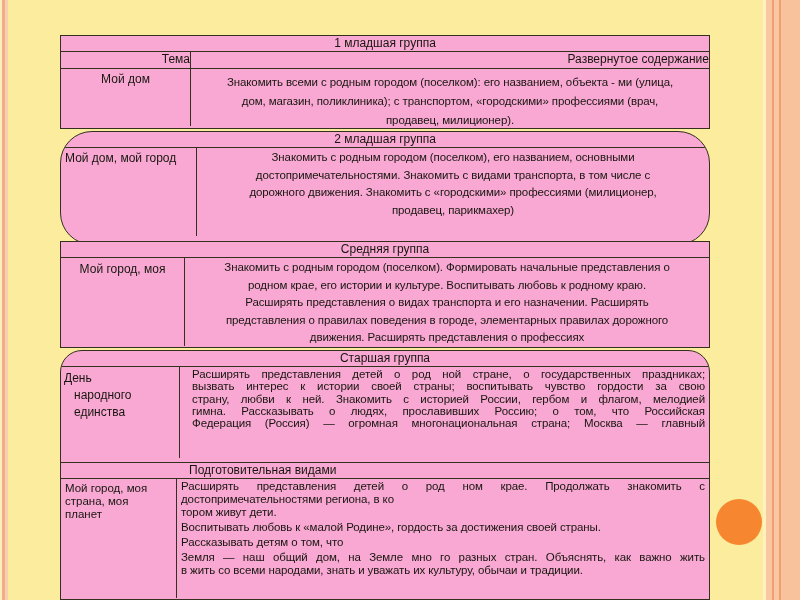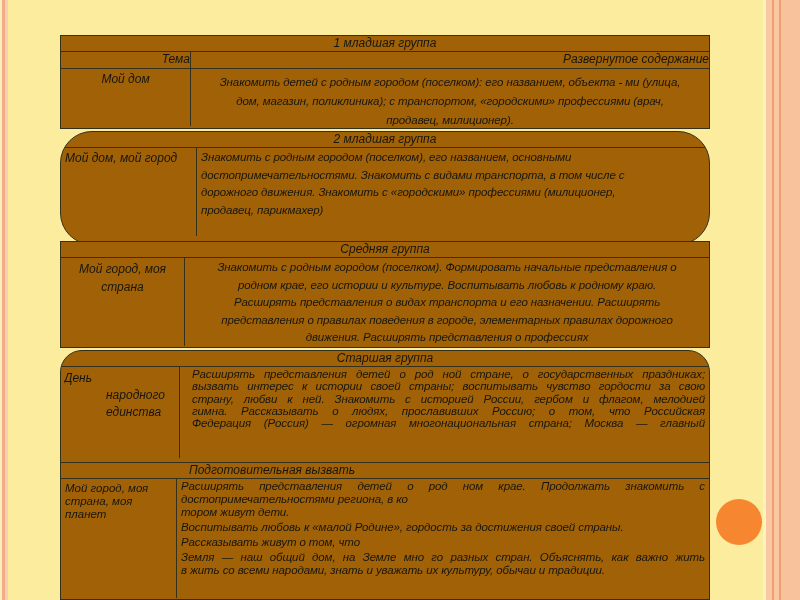--- a/index.html
+++ b/index.html
@@ -28,23 +28,22 @@
     width: 46px; height: 46px;
     border-radius: 50%;
     background: #F6862F;
   }
   
   .section {
     position: absolute;
     left: 60px; width: 650px;
     box-sizing: border-box;
     border: 1.5px solid #33301d;
-    background: #a16207;
-    overflow: hidden;
-    font-style: italic;
+    background: #f9a8d4;
+    overflow: hidden;
   }
   .s1 { top: 35px;  height: 94px;  }
   .s2 { top: 131px; height: 114px; border-radius: 32px; }
   .s3 { top: 241px; height: 107px; }
   .s4 { top: 350px; height: 138px; border-radius: 22px; }
   .s5 { top: 462px; height: 138px; }
   .sec-header {
     height: 15px; line-height: 15px;
     font-size: 12px; text-align: center;
     border-bottom: 1.5px solid #33301d;
@@ -80,29 +79,29 @@
   .content {
     flex: 1;
     box-sizing: border-box;
     padding: 1px 4px;
     overflow: hidden;
     font-size: 11.5px;
     letter-spacing: -0.1px;
   }
   .s1 .content { padding-top: 4px; }
   .s1 .content .line { line-height: 19px;   height: 19px;   text-align: center; }
-  .s2 .content .line { line-height: 17.5px; height: 17.5px; text-align: left; }
+  .s2 .content .line { line-height: 17.5px; height: 17.5px; text-align: center; }
   .s3 .content .line { line-height: 17.5px; height: 17.5px; text-align: center; }
   .s4 .content .line { line-height: 12.3px; height: 12.3px; text-align: left; padding-left: 8px; }
   .s5 .content .line { line-height: 13px;   height: 13px;   text-align: left; }
   .line { overflow: hidden; }
   .line.st { text-align: justify; text-align-last: justify; }
   .line.gap { margin-top: 2px; }
   .theme .tline { overflow: hidden; }
-  .s4 .theme .tline.ind { margin-left: 42px; }
+  .s4 .theme .tline.ind { margin-left: 10px; }
 </style>
 </head>
 <body>
 
 <div class="vstripe ls-cream"></div>
 <div class="vstripe ls-salmon"></div>
 <div class="vstripe ls-pink"></div>
 <div class="vstripe rs-cream"></div>
 <div class="vstripe rs-peach1"></div>
 <div class="vstripe rs-line1"></div>
@@ -115,21 +114,21 @@
   <div class="sec-header">1 младшая группа</div>
   <div class="subheader-row">
     <div class="th-col">Тема</div>
     <div class="ct-col">Развернутое содержание</div>
   </div>
   <div class="row">
     <div class="theme">
       <div class="tline">Мой дом</div>
     </div>
     <div class="content">
-      <div class="line">Знакомить детей с родным городом (поселком): его названием, объекта - ми (улица,</div>
+      <div class="line">Знакомить всеми с родным городом (поселком): его названием, объекта - ми (улица,</div>
       <div class="line">дом, магазин, поликлиника); с транспортом, «городскими» профессиями (врач,</div>
       <div class="line">продавец, милиционер).</div>
     </div>
   </div>
 </div>
 
 <div class="section s2">
   <div class="sec-header">2 младшая группа</div>
   <div class="row">
     <div class="theme">
@@ -142,21 +141,20 @@
       <div class="line">продавец, парикмахер)</div>
     </div>
   </div>
 </div>
 
 <div class="section s3">
   <div class="sec-header">Средняя группа</div>
   <div class="row">
     <div class="theme">
       <div class="tline">Мой город, моя</div>
-      <div class="tline">страна</div>
     </div>
     <div class="content">
       <div class="line">Знакомить с родным городом (поселком). Формировать начальные представления о</div>
       <div class="line">родном крае, его истории и культуре. Воспитывать любовь к родному краю.</div>
       <div class="line">Расширять представления о видах транспорта и его назначении. Расширять</div>
       <div class="line">представления о правилах поведения в городе, элементарных правилах дорожного</div>
       <div class="line">движения. Расширять представления о профессиях</div>
     </div>
   </div>
 </div>
@@ -173,30 +171,30 @@
       <div class="line st">Расширять представления детей о род ной стране, о государственных праздниках;</div>
       <div class="line st">вызвать интерес к истории своей страны; воспитывать чувство гордости за свою</div>
       <div class="line st">страну, любви к ней. Знакомить с историей России, гербом и флагом, мелодией</div>
       <div class="line st">гимна. Рассказывать о людях, прославивших Россию; о том, что Российская</div>
       <div class="line st">Федерация (Россия) — огромная многонациональная страна; Москва — главный</div>
     </div>
   </div>
 </div>
 
 <div class="section s5">
-  <div class="sec-header indented">Подготовительная вызвать</div>
+  <div class="sec-header indented">Подготовительная видами</div>
   <div class="row">
     <div class="theme">
       <div class="tline">Мой город, моя</div>
       <div class="tline">страна, моя</div>
       <div class="tline">планет</div>
     </div>
     <div class="content">
       <div class="line st">Расширять представления детей о род ном крае. Продолжать знакомить с</div>
       <div class="line">достопримечательностями региона, в ко</div>
       <div class="line">тором живут дети.</div>
       <div class="line gap">Воспитывать любовь к «малой Родине», гордость за достижения своей страны.</div>
-      <div class="line gap">Рассказывать живут о том, что</div>
+      <div class="line gap">Рассказывать детям о том, что</div>
       <div class="line st gap">Земля — наш общий дом, на Земле мно го разных стран. Объяснять, как важно жить</div>
       <div class="line">в жить со всеми народами, знать и уважать их культуру, обычаи и традиции.</div>
     </div>
   </div>
 </div>
 
 </body></html>

